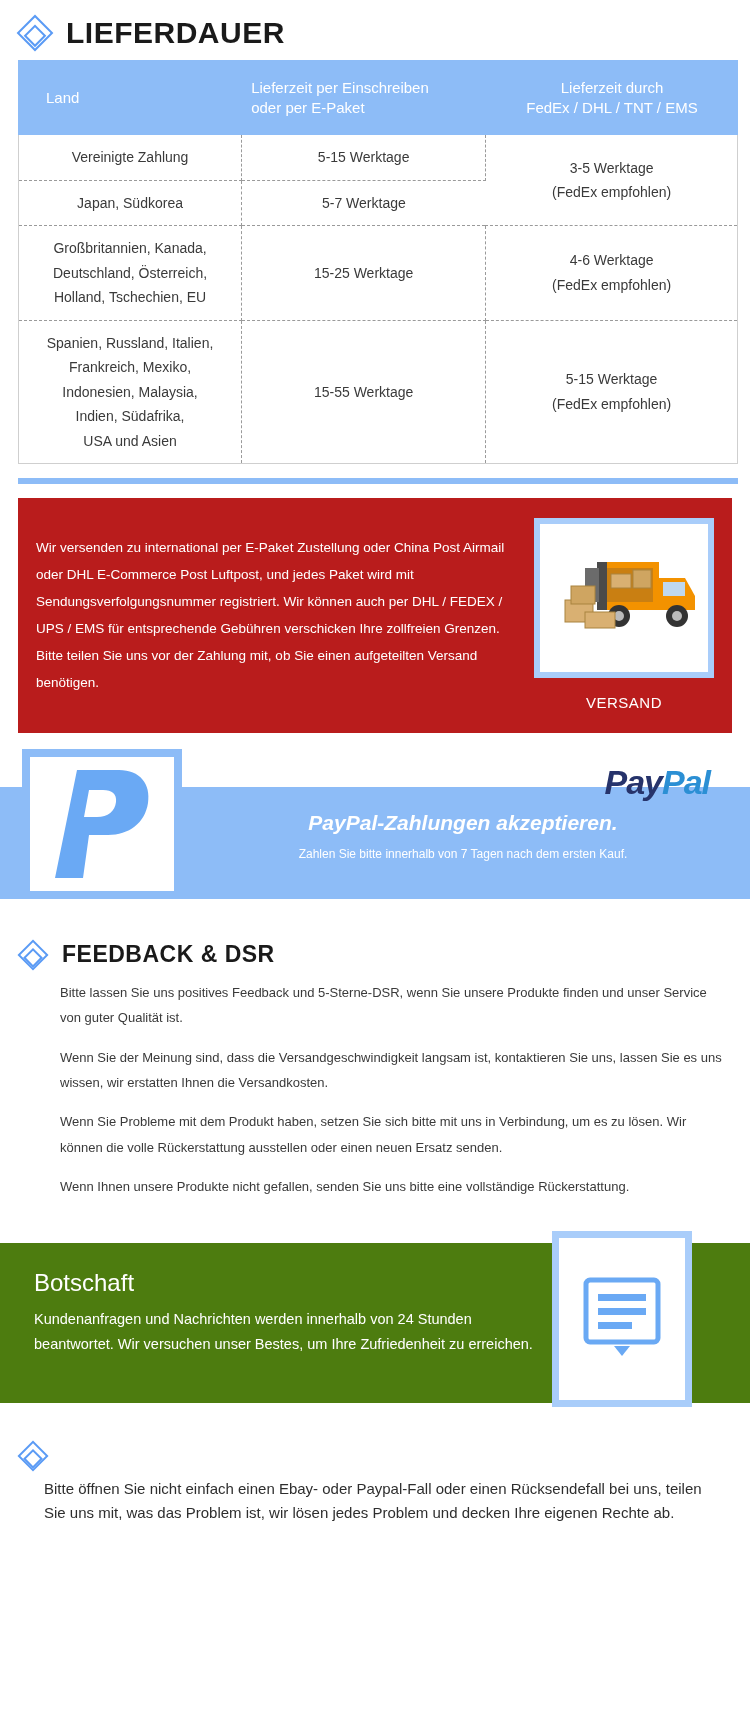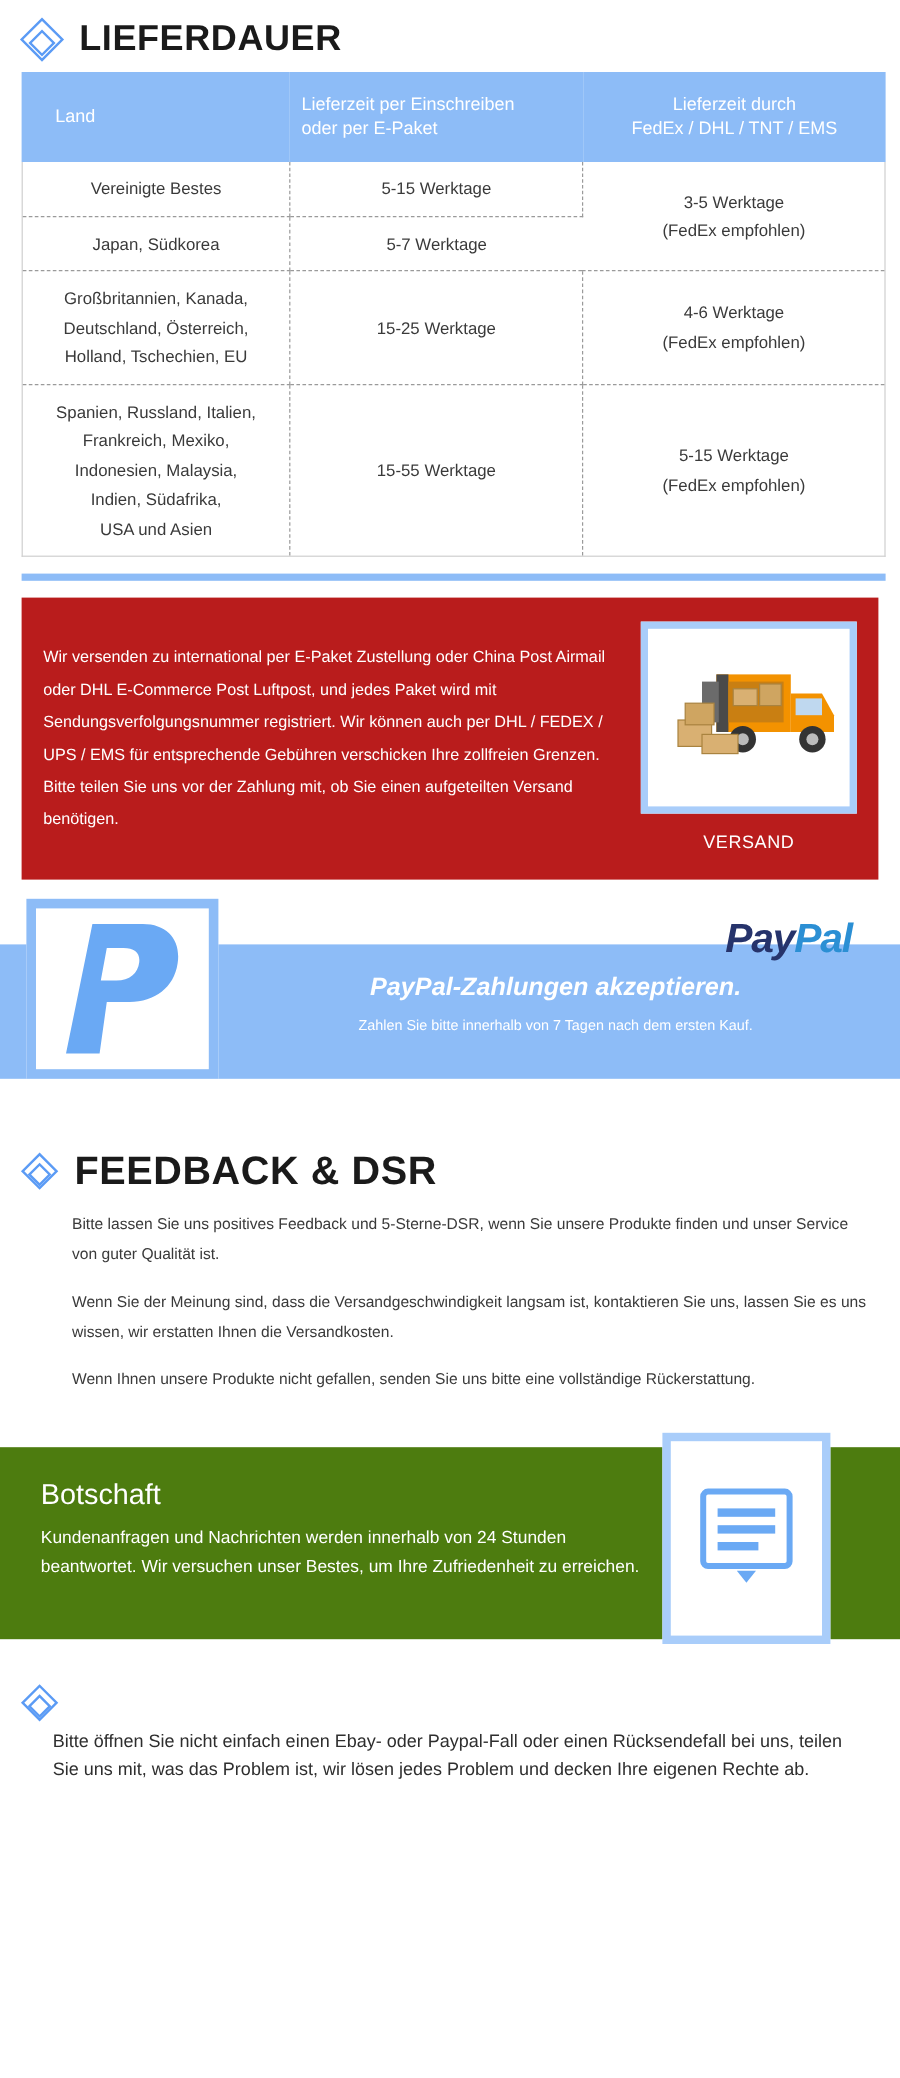--- a/index.html
+++ b/index.html
@@ -34,21 +34,21 @@
   .diamond.small::after { left: 4px; top: 4px; width: 10px; height: 10px; }
 
   
   .section-head {
     display: flex;
     align-items: center;
     gap: 18px;
     padding: 16px 22px 10px 22px;
   }
   .section-head .title {
-    font-size: 33px;
+    font-size: 23px;
     font-weight: bold;
     letter-spacing: 0.5px;
     color: #1a1a1a;
   }
   .section-head.big .title { font-size: 30px; }
 
   
   .table-wrap { padding: 0 12px 0 18px; }
   table.delivery {
     width: 100%;
@@ -108,21 +108,21 @@
   }
   .ship .art .caption {
     color: #ffffff;
     font-size: 15px;
     margin-top: 16px;
     letter-spacing: 0.5px;
   }
 
   
   .paypal {
-    margin: 16px 0 16px 0;
+    margin: 16px 0 0 0;
     position: relative;
     height: 150px;
   }
   .paypal .logo-box {
     position: absolute;
     left: 22px; top: 0;
     width: 160px; height: 150px;
     background: #ffffff;
     border: 8px solid #8dbcf7;
     display: flex; align-items: center; justify-content: center;
@@ -222,21 +222,21 @@
           <th class="c1">Land</th>
           <th class="c2">Lieferzeit per Einschreiben<br>oder per E-Paket</th>
           <th class="c3">Lieferzeit durch<br>FedEx / DHL / TNT / EMS</th>
         </tr>
       </thead>
     </table>
     <div class="tbl-outer">
       <table class="delivery">
         <tbody>
           <tr>
-            <td class="c1" style="width:31%">Vereinigte Bestes</td>
+            <td class="c1" style="width:31%">Vereinigte Zahlung</td>
             <td class="c2" style="width:34%">5-15 Werktage</td>
             <td class="c3" style="width:35%" rowspan="2">3-5 Werktage<br>(FedEx empfohlen)</td>
           </tr>
           <tr>
             <td>Japan, Südkorea</td>
             <td>5-7 Werktage</td>
           </tr>
           <tr>
             <td>Großbritannien, Kanada,<br>Deutschland, Österreich,<br>Holland, Tschechien, EU</td>
             <td>15-25 Werktage</td>
@@ -303,20 +303,21 @@
 
   <div class="spacer-md"></div>
 
   <div class="section-head">
     <span class="diamond small"></span>
     <span class="title">FEEDBACK &amp; DSR</span>
   </div>
   <div class="feedback-body">
     <p>Bitte lassen Sie uns positives Feedback und 5-Sterne-DSR, wenn Sie unsere Produkte finden und unser Service von guter Qualität ist.</p>
     <p>Wenn Sie der Meinung sind, dass die Versandgeschwindigkeit langsam ist, kontaktieren Sie uns, lassen Sie es uns wissen, wir erstatten Ihnen die Versandkosten.</p>
+    <p>Wenn Sie Probleme mit dem Produkt haben, setzen Sie sich bitte mit uns in Verbindung, um es zu lösen. Wir können die volle Rückerstattung ausstellen oder einen neuen Ersatz senden.</p>
     <p>Wenn Ihnen unsere Produkte nicht gefallen, senden Sie uns bitte eine vollständige Rückerstattung.</p>
   </div>
 
   <div class="message">
     <h3>Botschaft</h3>
     <p>Kundenanfragen und Nachrichten werden innerhalb von 24 Stunden beantwortet. Wir versuchen unser Bestes, um Ihre Zufriedenheit zu erreichen.</p>
     <div class="art">
       <svg width="100" height="110" viewBox="0 0 100 110">
         <rect x="14" y="16" width="72" height="62" rx="4" fill="none" stroke="#6aa9f4" stroke-width="5"></rect>
         <rect x="26" y="30" width="48" height="7" fill="#6aa9f4"></rect>

